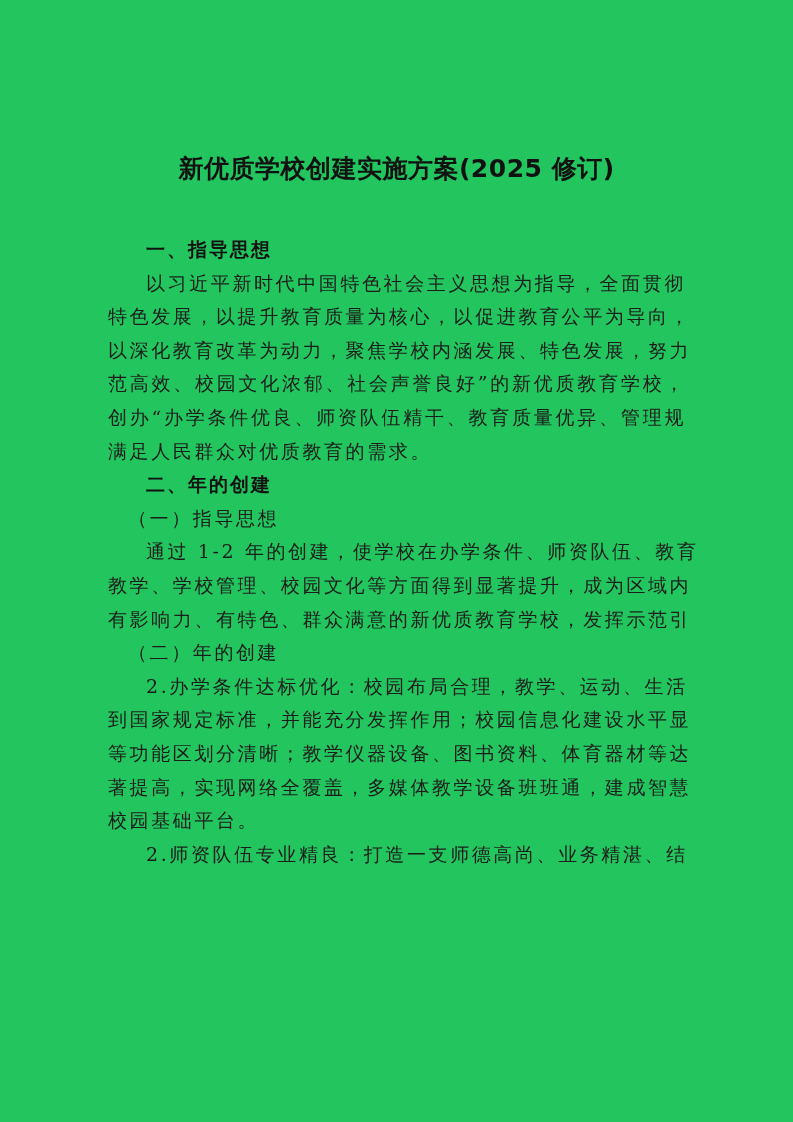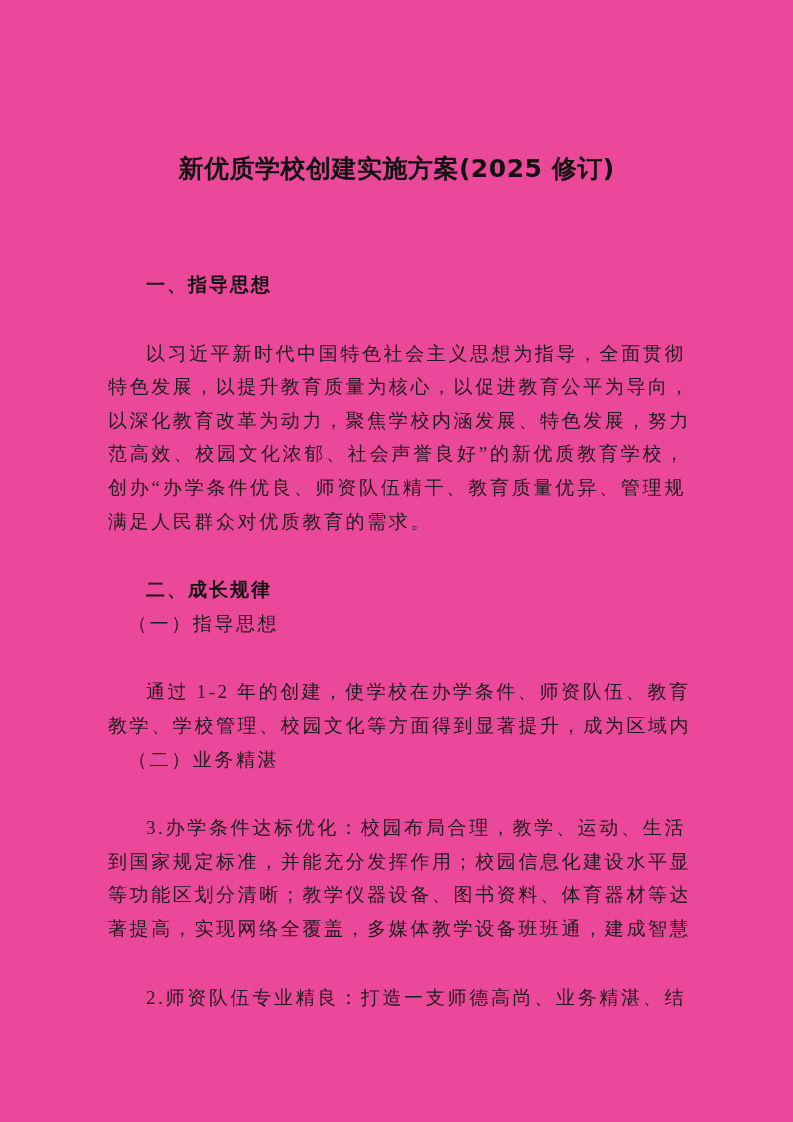--- a/index.html
+++ b/index.html
@@ -13,21 +13,21 @@
       position: relative;
       overflow: hidden;
       font-family: "DejaVu Serif", "Liberation Serif", serif;
       color: #1a1a1a;
     }
     .page {
       position: absolute;
       left: 0; top: 0;
       width: 793px;
       height: 1122px;
-      background: #ec4899;
+      background: #22c55e;
     }
     .title {
       position: absolute;
       top: 152px;
       left: 0;
       width: 793px;
       text-align: center;
       font-family: "DejaVu Sans", "Liberation Sans", sans-serif;
       font-weight: bold;
       font-size: 25px;
@@ -43,26 +43,25 @@
     }
     .line {
       height: 33.6px;
       line-height: 33.6px;
       font-size: 19px;
       white-space: nowrap;
       text-align: justify;
       text-align-last: justify;
       letter-spacing: 2.6px;
       color: #1c1c1c;
-      font-family: Liberation Serif, serif;
     }
     .line.last {
       text-align-last: left;
     }
-    .indent { padding-left: 38px; margin-top: 35px; }
+    .indent { padding-left: 38px; }
     .heading {
       font-family: "DejaVu Sans", "Liberation Sans", sans-serif;
       font-weight: bold;
       letter-spacing: 2px;
       text-align-last: left;
       color: #111;
     }
     .subheading {
       letter-spacing: 2.6px;
       text-align-last: left;
@@ -80,32 +79,34 @@
     <div class="line heading indent">一、指导思想</div>
     <div>
       <div class="line indent">以习近平新时代中国特色社会主义思想为指导，全面贯彻</div>
       <div class="line">特色发展，以提升教育质量为核心，以促进教育公平为导向，</div>
       <div class="line">以深化教育改革为动力，聚焦学校内涵发展、特色发展，努力</div>
       <div class="line">范高效、校园文化浓郁、社会声誉良好”的新优质教育学校，</div>
       <div class="line">创办“办学条件优良、师资队伍精干、教育质量优异、管理规</div>
       <div class="line last">满足人民群众对优质教育的需求。</div>
     </div>
 
-    <div class="line heading indent">二、成长规律</div>
+    <div class="line heading indent">二、年的创建</div>
 
     <div class="line subheading">（一）指导思想</div>
     <div>
       <div class="line indent">通过 1-2 年的创建，使学校在办学条件、师资队伍、教育</div>
       <div class="line">教学、学校管理、校园文化等方面得到显著提升，成为区域内</div>
+      <div class="line">有影响力、有特色、群众满意的新优质教育学校，发挥示范引</div>
     </div>
 
-    <div class="line subheading">（二）业务精湛</div>
+    <div class="line subheading">（二）年的创建</div>
     <div>
-      <div class="line indent">3.办学条件达标优化：校园布局合理，教学、运动、生活</div>
+      <div class="line indent">2.办学条件达标优化：校园布局合理，教学、运动、生活</div>
       <div class="line">到国家规定标准，并能充分发挥作用；校园信息化建设水平显</div>
       <div class="line">等功能区划分清晰；教学仪器设备、图书资料、体育器材等达</div>
       <div class="line">著提高，实现网络全覆盖，多媒体教学设备班班通，建成智慧</div>
+      <div class="line last">校园基础平台。</div>
     </div>
     <div>
       <div class="line indent">2.师资队伍专业精良：打造一支师德高尚、业务精湛、结</div>
     </div>
   </div>
 </div>
 
 </body></html>

